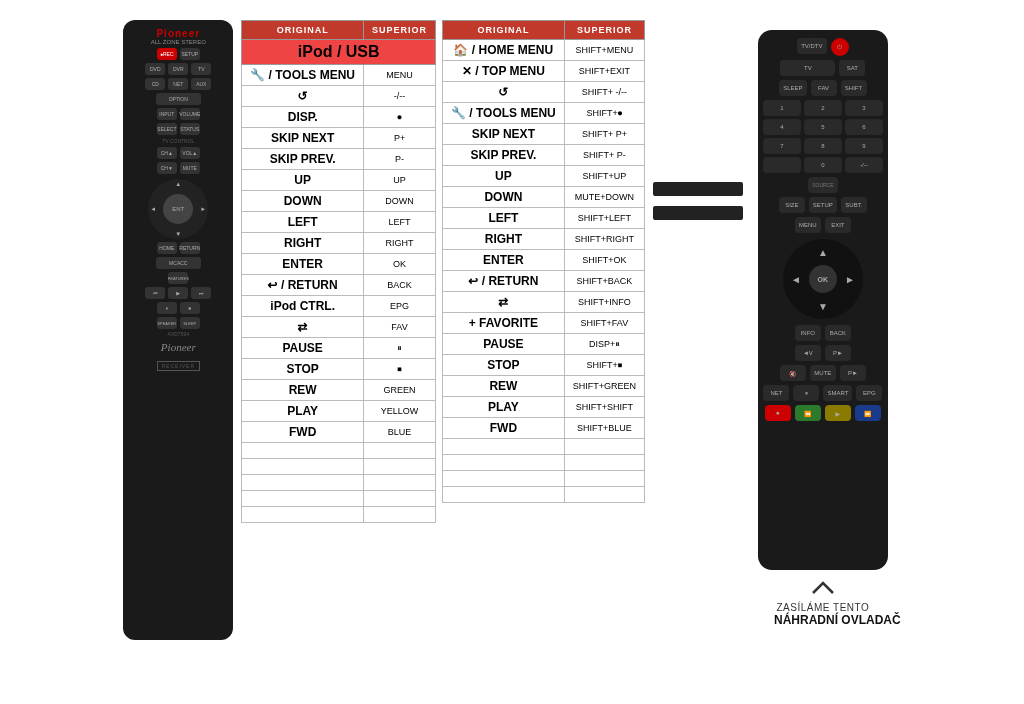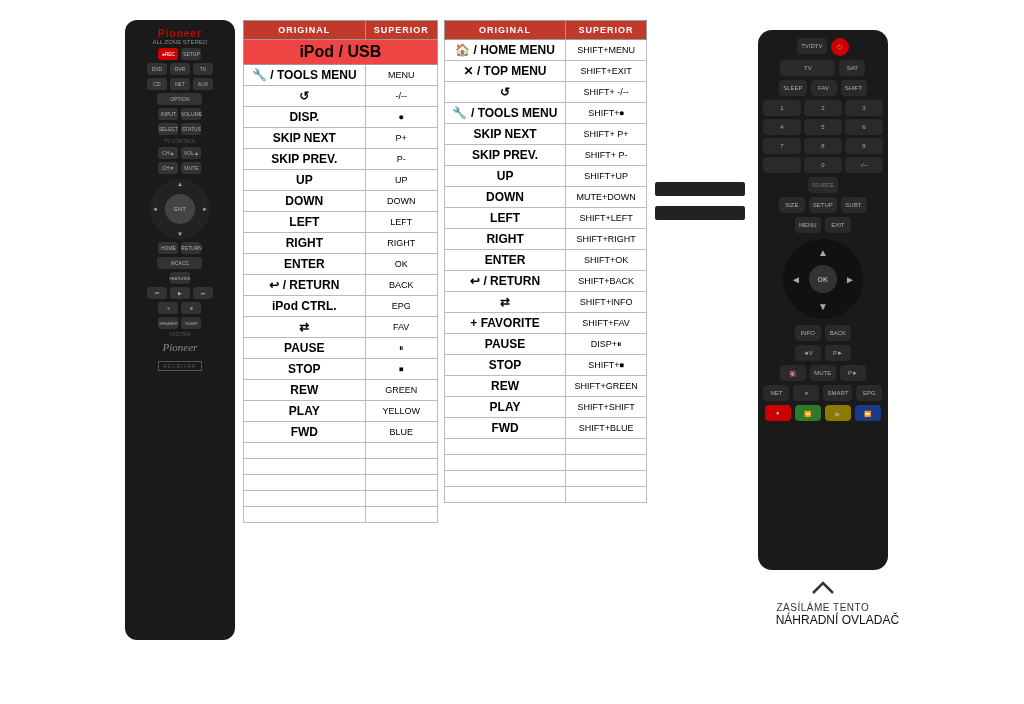--- a/index.html
+++ b/index.html
@@ -234,21 +234,21 @@
       margin-bottom: 4px;
     }
     .zasil-text {
       font-size: 10px;
       color: #333;
       text-align: center;
       letter-spacing: 0.5px;
     }
     .zasil-bold {
       font-size: 12px;
-      font-weight: normal;
+      font-weight: bold;
       color: #111;
       text-align: center;
       padding-left: 29px;
     }
     .black-bar {
       background: #222;
       width: 90px;
       height: 14px;
       border-radius: 2px;
       margin: 2px 0;

